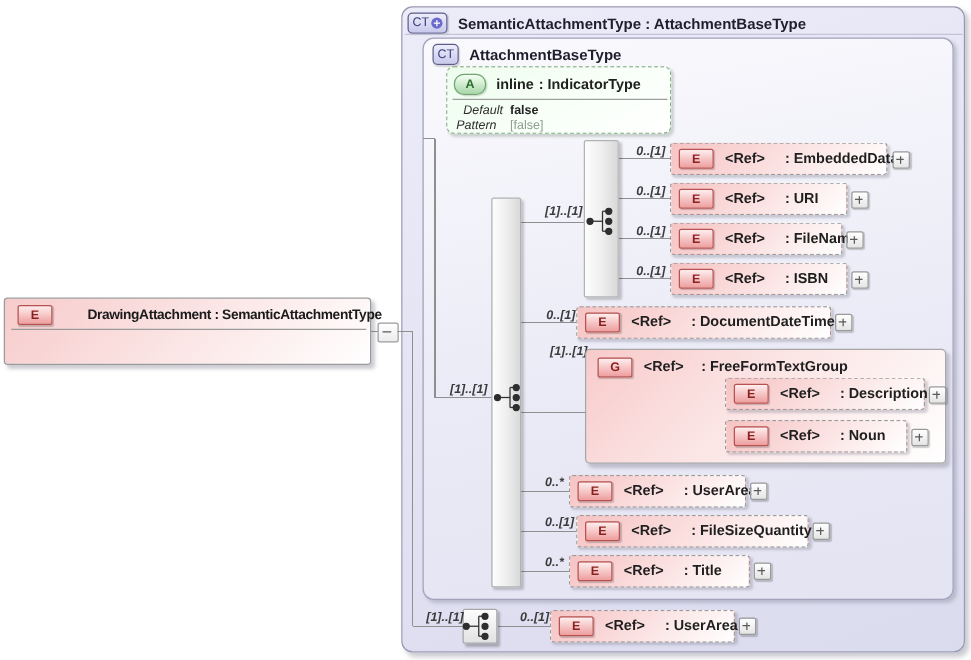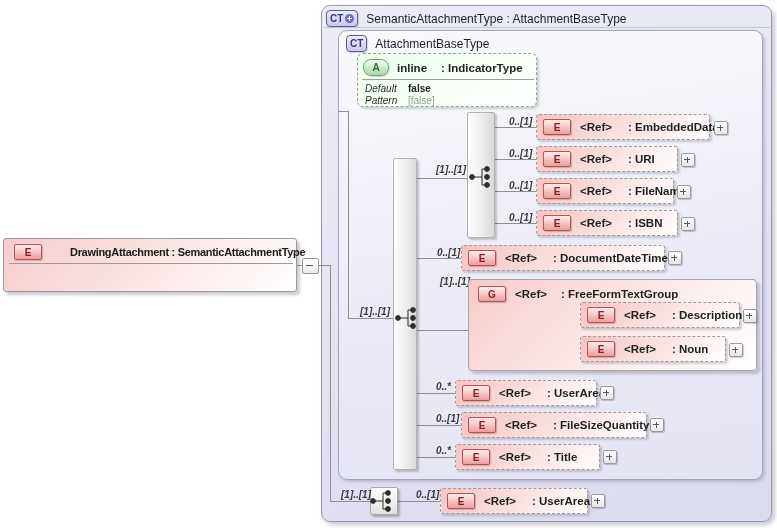--- a/index.html
+++ b/index.html
@@ -5,27 +5,27 @@
   html,body{margin:0;padding:0;background:#ffffff;font-family:"Liberation Sans",sans-serif;}
   #canvas{position:relative;width:777px;height:528px;overflow:hidden;background:#ffffff;}
   .abs{position:absolute;box-sizing:border-box;}
 
   
   .outer-ct{background:linear-gradient(160deg,#ececf9 0%,#e2e2f3 55%,#dbdbee 100%);
     border:1px solid #9898b2;border-radius:9px;box-shadow:3px 3px 4px rgba(120,120,140,.4);}
   .inner-ct{background:linear-gradient(170deg,#fafafd 0%,#ebebf7 55%,#e3e3f2 100%);
     border:1px solid #a2a2bc;border-radius:9px;box-shadow:2px 2px 3px rgba(120,120,140,.35);}
   .ct-header{display:flex;align-items:center;padding:4px 0 0 4px;}
-  .ct-title{font-size:12px;font-weight:normal;color:#1e1e2e;margin-left:8px;white-space:nowrap;}
+  .ct-title{font-size:12px;font-weight:bold;color:#1e1e2e;margin-left:8px;white-space:nowrap;}
   .hdr-sep{background:#c3c3d8;height:1px;}
 
   
   .badge-ct{display:inline-flex;align-items:center;justify-content:center;height:15px;padding:0 3px;
     border:1px solid #5c5c8e;border-radius:4px;background:linear-gradient(#ededfa,#c8c8ec);
-    color:#38387c;font-size:10px;font-weight:bold;box-shadow:1px 1px 1px rgba(0,0,0,.15);}
+    color:#38387c;font-size:10px;font-weight:normal;box-shadow:1px 1px 1px rgba(0,0,0,.15);}
   .plus-circle{display:inline-block;width:9px;height:9px;border-radius:50%;background:#6a6ace;margin-left:2px;position:relative;}
   .plus-circle::before,.plus-circle::after{content:"";position:absolute;background:#ffffff;}
   .plus-circle::before{left:2px;top:4px;width:5px;height:1px;}
   .plus-circle::after{left:4px;top:2px;width:1px;height:5px;}
   .badge-e{display:inline-flex;align-items:center;justify-content:center;width:26px;height:14px;flex:none;
     border:1px solid #b65252;border-radius:2px;background:linear-gradient(#feeeee,#ee9e9e);
     color:#8b2020;font-size:10px;font-weight:bold;box-shadow:1px 1px 1px rgba(0,0,0,.2);}
   .badge-a{display:inline-flex;align-items:center;justify-content:center;width:24px;height:15px;flex:none;
     border:1px solid #6ea66e;border-radius:8px;background:linear-gradient(#f4fff4,#a9d7a9);
     color:#2d6d2d;font-size:10px;font-weight:bold;box-shadow:1px 1px 1px rgba(0,0,0,.15);}
@@ -57,21 +57,21 @@
   .left-elem .ann{position:absolute;left:7px;top:28px;width:284px;
     font-size:10px;font-style:italic;color:#3a3a3a;line-height:11px;}
 
   
   .attrbox{border:1px dashed #84ae84;border-radius:6px;
     background:linear-gradient(150deg,#eefdee 0%,#f7fff7 50%,#ffffff 100%);
     box-shadow:2px 2px 2px rgba(110,130,110,.3);}
   .attr-hdr{display:flex;align-items:center;padding:5px 0 0 5px;white-space:nowrap;
     font-size:11.5px;font-weight:bold;color:#1f1f1f;}
   .attr-hdr .aname{margin-left:8px;}
-  .attr-hdr .atype{margin-left:14px;}
+  .attr-hdr .atype{margin-left:4px;}
   .attr-sep{position:absolute;left:4px;top:25px;width:172px;height:1px;background:#9f9f9f;}
   .facet-row{position:absolute;left:7px;display:flex;font-size:10px;line-height:11px;}
   .facet-label{width:43px;font-style:italic;color:#2e2e2e;}
   .facet-val-strong{font-weight:bold;color:#222222;}
   .facet-val-green{color:#8f9f8f;}
 
   
   .spine{border:1px solid #b2b2b2;border-radius:2px;
     background:linear-gradient(to right,#fdfdfd 0%,#efefef 50%,#d9d9d9 100%);
     box-shadow:2px 2px 2px rgba(0,0,0,.2);}
@@ -151,21 +151,21 @@
   </div>
   <span class="minusbtn" style="left:302px;top:258px;"></span>
 
   <div class="abs attrbox" style="left:357px;top:53px;width:180px;height:54px;">
     <div class="attr-hdr">
       <span class="badge-a">A</span>
       <span class="aname">inline</span>
       <span class="atype">: IndicatorType</span>
     </div>
     <div class="attr-sep"></div>
-    <div class="facet-row" style="top:29px;">
+    <div class="facet-row" style="top:29px;text-align:center;">
       <span class="facet-label">Default</span>
       <span class="facet-val-strong">false</span>
     </div>
     <div class="facet-row" style="top:41px;">
       <span class="facet-label">Pattern</span>
       <span class="facet-val-green">[false]</span>
     </div>
   </div>
 
   <div class="abs spine" style="left:393px;top:158px;width:24px;height:312px;"></div>

